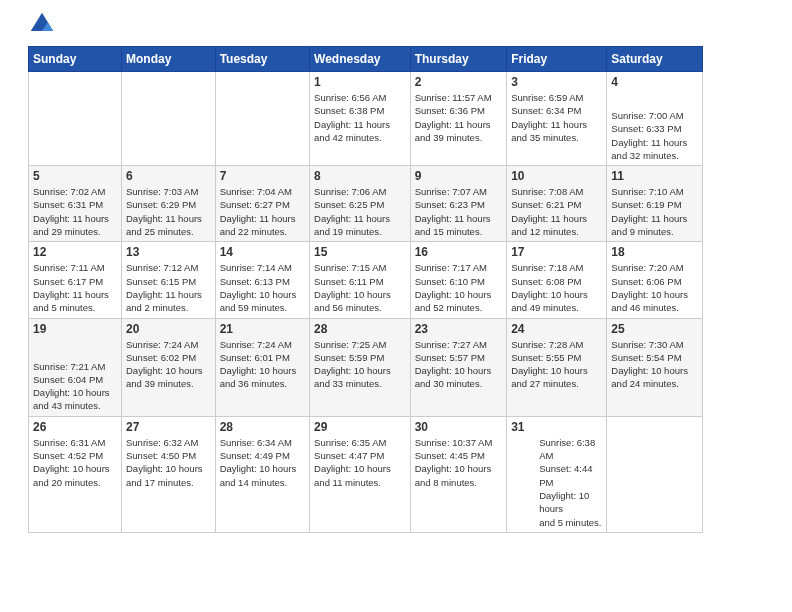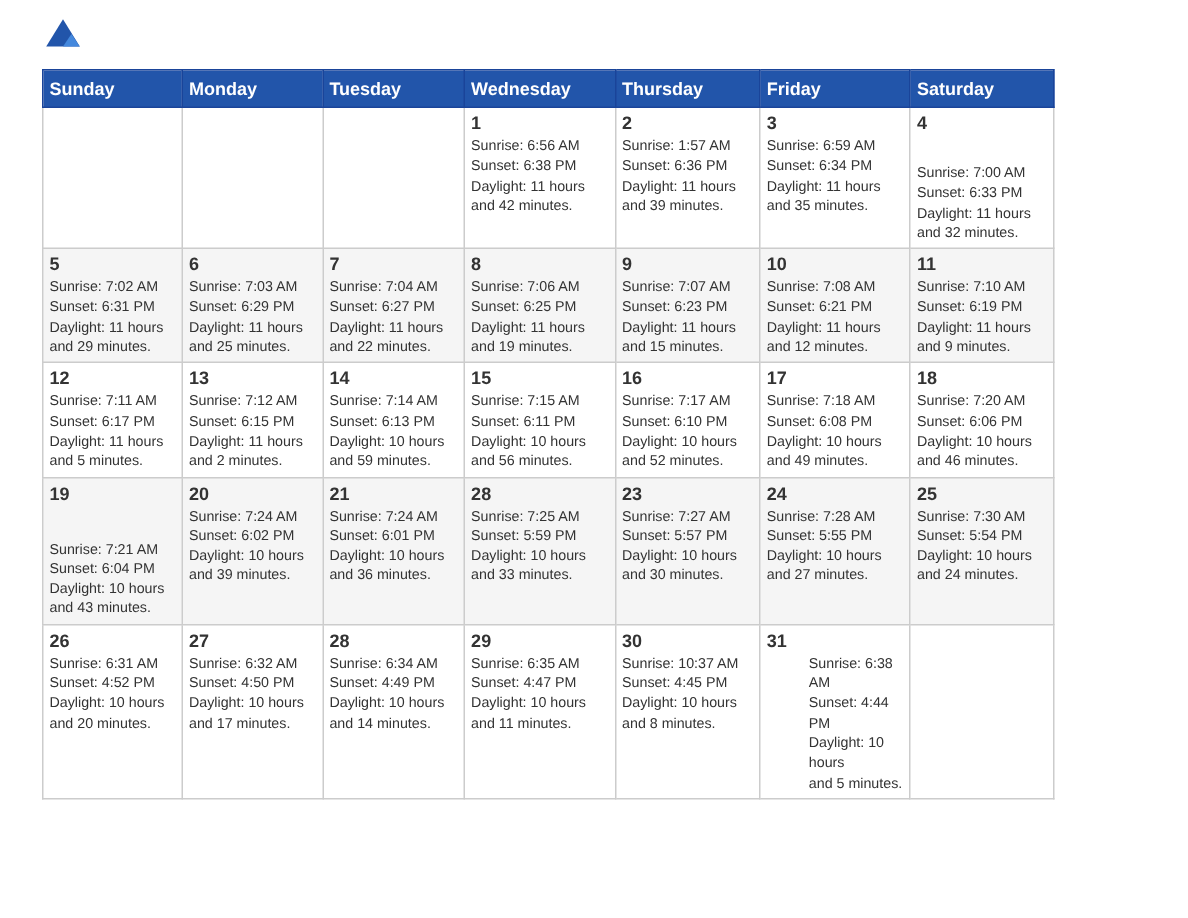--- a/index.html
+++ b/index.html
@@ -130,21 +130,21 @@
           <td class="empty-cell"></td>
           <td>
             <span class="day-num">1</span>
             <div class="day-info" style="white-space: pre-line;">Sunrise: 6:56 AM
 Sunset: 6:38 PM
 Daylight: 11 hours
 and 42 minutes.</div>
           </td>
           <td>
             <span class="day-num">2</span>
-            <div class="day-info" style="white-space: pre-line;">Sunrise: 1:57 AM
+            <div class="day-info" style="white-space: pre-line;">Sunrise: 11:57 AM
 Sunset: 6:36 PM
 Daylight: 11 hours
 and 39 minutes.</div>
           </td>
           <td>
             <span class="day-num">3</span>
             <div class="day-info" style="white-space: pre-line;">Sunrise: 6:59 AM
 Sunset: 6:34 PM
 Daylight: 11 hours
 and 35 minutes.</div>

